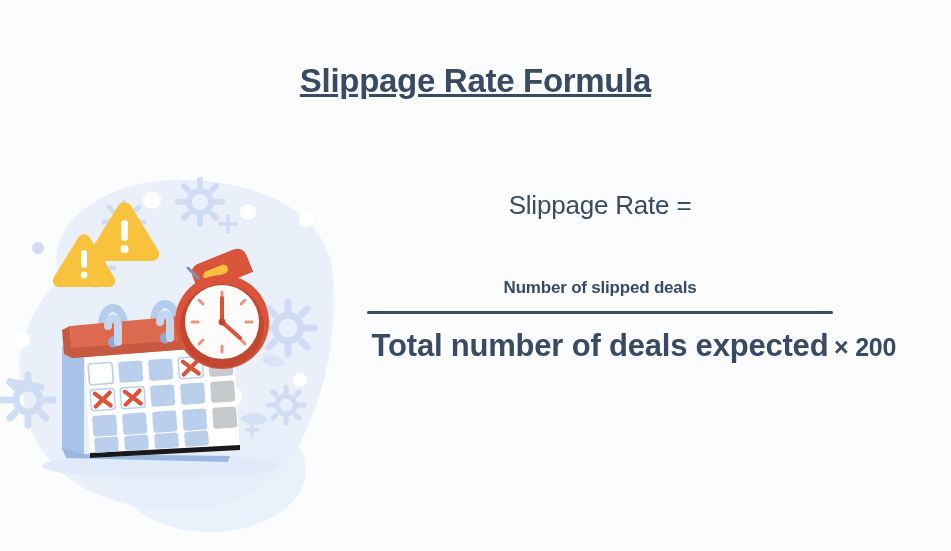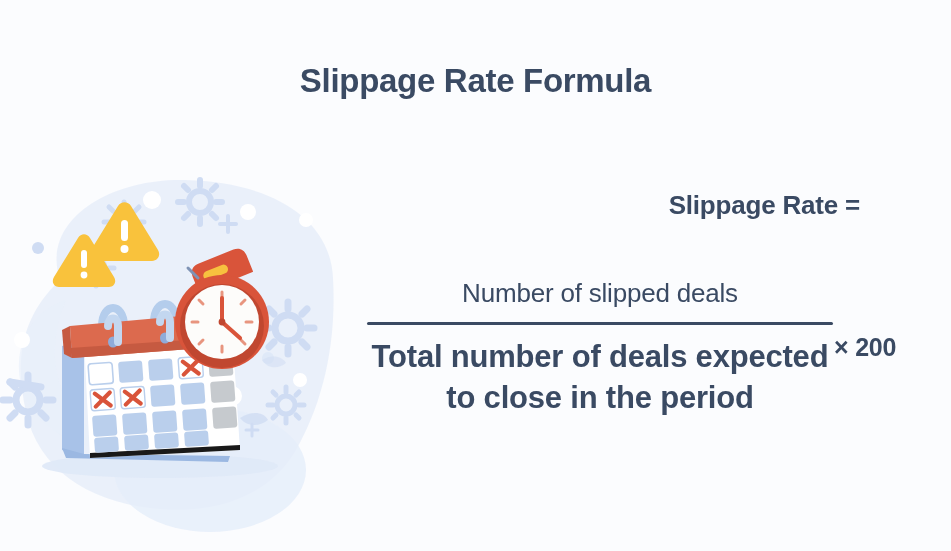--- a/index.html
+++ b/index.html
@@ -29,20 +29,21 @@
     position: absolute;
     left: 0;
     top: 62px;
     width: 951px;
     text-align: center;
     font-size: 33px;
     font-weight: bold;
     letter-spacing: -0.3px;
     color: #3a4a63;
     white-space: nowrap;
+    text-decoration: underline;
   }
 
   
   #illustration {
     position: absolute;
     left: 0px;
     top: 150px;
     width: 340px;
     height: 390px;
   }
@@ -56,39 +57,39 @@
     width: 611px;
     height: 270px;
     color: #3a4a63;
   }
 
   #lhs {
     position: absolute;
     left: 0;
     top: 0;
     width: 520px;
-    text-align: right;
+    text-align: center;
     font-size: 26px;
-    font-weight: bold;
+    font-weight: normal;
     letter-spacing: -0.2px;
     white-space: nowrap;
   }
 
   #fraction-wrap {
     position: absolute;
     left: 0;
     top: 88px;
     width: 520px;
   }
 
   #numerator {
     width: 100%;
     text-align: center;
-    font-size: 26px;
-    font-weight: normal;
+    font-size: 17px;
+    font-weight: bold;
     letter-spacing: -0.2px;
     white-space: nowrap;
     padding-bottom: 13px;
   }
 
   #fraction-bar {
     width: 466px;
     margin: 0 auto;
     height: 3px;
     background: #3a4a63;
@@ -367,20 +368,19 @@
 
     <div id="lhs">Slippage Rate  =</div>
 
     <div id="fraction-wrap">
       <div id="numerator">Number of slipped deals</div>
 
       <div id="fraction-bar"></div>
 
       <div id="denominator">
         <span class="dline">Total number of deals expected</span>
-        <span class="dline">to close in the period</span>
       </div>
     </div>
 
     <div id="multiplier">× 200</div>
   </div>
 
 </div>
 
 </body></html>

